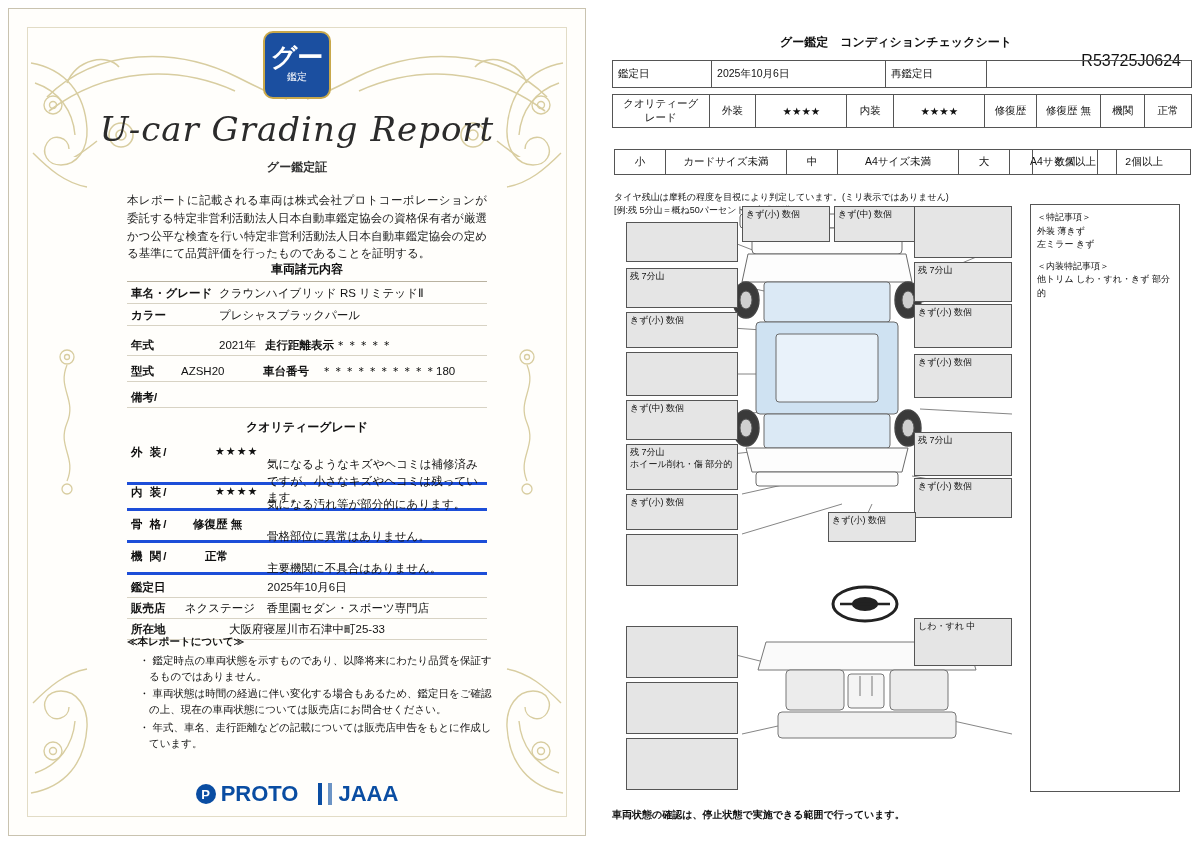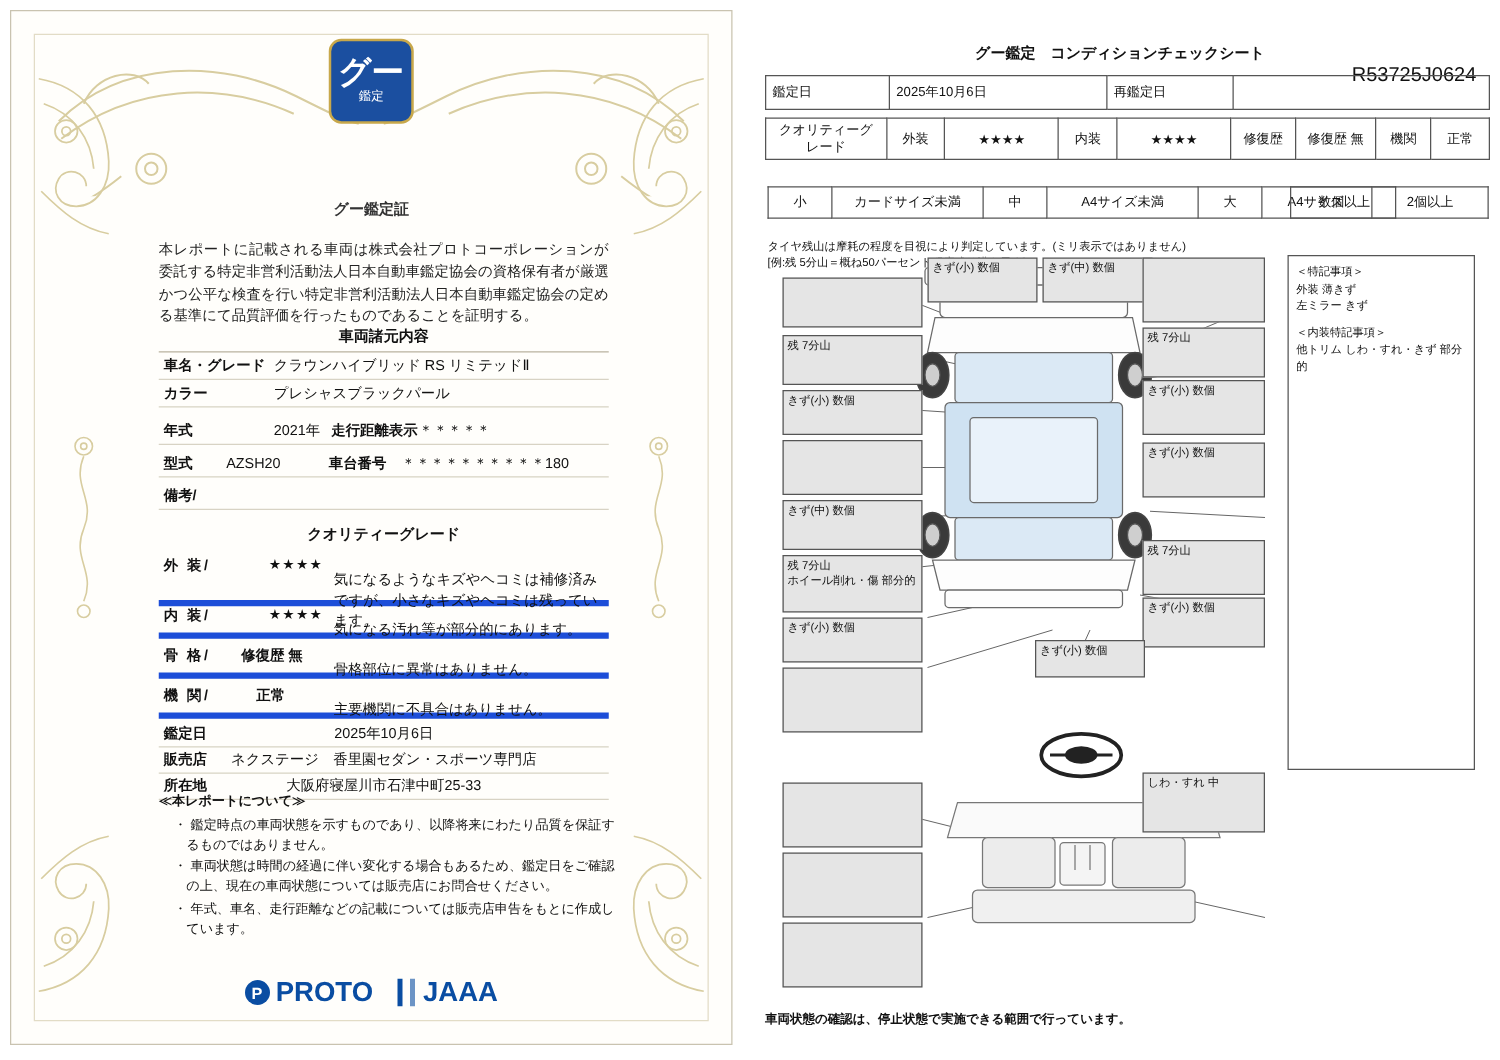--- a/index.html
+++ b/index.html
@@ -87,21 +87,21 @@
     height:21px;line-height:21px;
     box-sizing:border-box;
   }
   .row .lbl{position:absolute;left:4px;font-weight:bold;}
   .row .val{position:absolute;left:92px;}
   .row .lbl2{position:absolute;left:138px;font-weight:bold;}
   .row .val2{position:absolute;left:208px;}
 
   .qrow{
     position:absolute;left:118px;width:360px;
-    border-bottom:5px solid #1d4ed8;
+    border-bottom:3px solid #1d4ed8;
     font-size:11.5px;
     box-sizing:border-box;
     padding-bottom:4px;
   }
   .qrow .qlbl{position:absolute;left:4px;font-weight:bold;letter-spacing:2px;}
   .qrow .qstars{position:absolute;left:88px;letter-spacing:1px;font-size:11px;}
   .qrow .qtxt{position:absolute;left:140px;width:216px;line-height:1.45;margin-top:11px;}
   .qrow .qmid{position:absolute;left:66px;font-weight:bold;}
 
   .notes{
@@ -169,21 +169,21 @@
 
   .diag{
     position:absolute;left:12px;top:196px;width:568px;height:604px;
   }
   .cell{
     position:absolute;border:1px solid #555;background:#e5e5e5;box-sizing:border-box;
     font-size:9px;padding:2px 3px;line-height:1.3;
   }
 
   .notebox{
-    position:absolute;right:0;top:0;width:150px;height:412px;
+    position:absolute;right:0;top:0;width:150px;height:588px;
     border:1px solid #555;box-sizing:border-box;font-size:9px;padding:6px 6px;line-height:1.5;
   }
 
   .bottom-note{
     position:absolute;left:12px;top:800px;font-size:10px;font-weight:bold;
   }
 
   .car-svg{position:absolute;left:100px;top:0;}
 </style>
 </head>
@@ -262,20 +262,21 @@
         <path d="M20,26 C10,50 30,60 20,84 C10,108 30,118 20,142"></path>
         <circle cx="20" cy="150" r="5"></circle>
       </g>
     </svg>
 
     <div class="logo-badge">
       <span class="g">グー</span>
       <span class="k">鑑定</span>
     </div>
 
+    <div class="title-script">U-car Grading Report</div>
     <div class="subtitle">グー鑑定証</div>
 
     <div class="intro">本レポートに記載される車両は株式会社プロトコーポレーションが委託する特定非営利活動法人日本自動車鑑定協会の資格保有者が厳選かつ公平な検査を行い特定非営利活動法人日本自動車鑑定協会の定める基準にて品質評価を行ったものであることを証明する。</div>
 
     <div class="sec-title" id="spec-title">車両諸元内容</div>
 
     <div class="row" style="top:274px;">
       <span class="lbl">車名・グレード</span>
       <span class="val">クラウンハイブリッド RS リミテッドⅡ</span>
     </div>
@@ -401,21 +402,21 @@
         <td style="width:40px;">大</td>
         <td style="width:96px;">A4サイズ以上</td>
       </tr>
     </tbody>
       </table>
 
     <table class="grid" id="t-count">
       <tbody>
           <tr>
         <td style="width:54px;">数個</td>
-        <td style="width:82px;">2個以上</td>
+        <td style="width:82px;font-family:Liberation Mono, monospace;">2個以上</td>
       </tr>
     </tbody>
       </table>
 
     <div class="tire-note" style="white-space:pre-line;">タイヤ残山は摩耗の程度を目視により判定しています。(ミリ表示ではありません)
 [例:残 5分山＝概ね50パーセント程度残り溝を示す]</div>
 
     <div class="diag">
 
       <svg width="568" height="604" style="position:absolute;left:0;top:0;">

